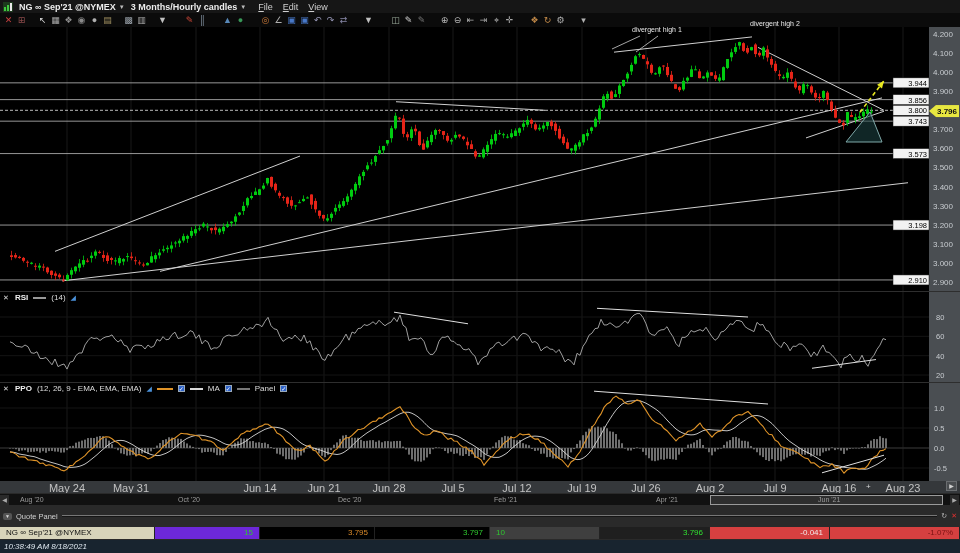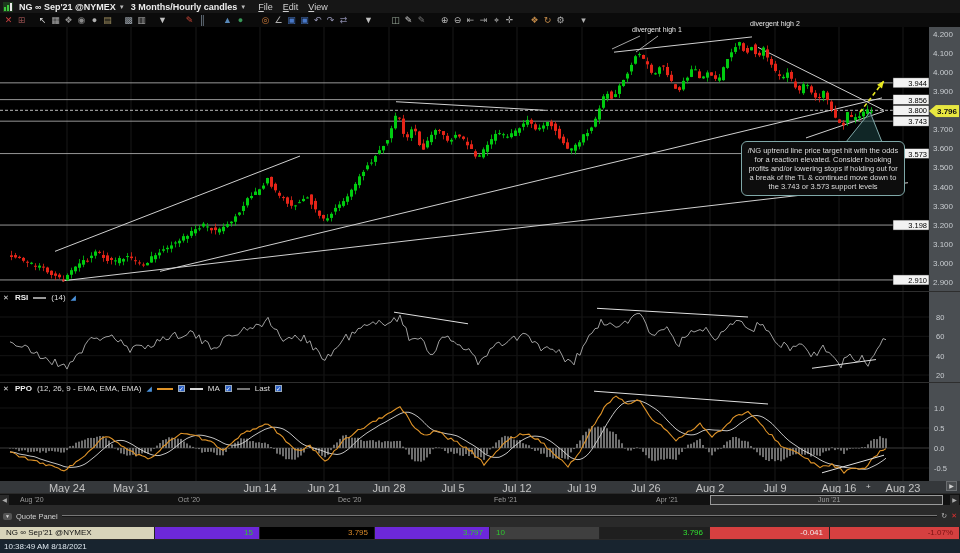--- a/index.html
+++ b/index.html
@@ -53,21 +53,21 @@
   #quote-strip .groove{flex:1;height:2px;border-top:1px solid #777;border-bottom:1px solid #151515;}
   #quote-strip .qicon{cursor:pointer;font-size:7px;color:#bbb;}
   #quote-head{height:14px;display:flex;background:linear-gradient(#8e9296,#5f6368);}
   #quote-head .qh{font-size:8px;color:#fff;text-align:center;line-height:14px;
                   border-right:1px solid #4a4a4a;overflow:hidden;}
   #quote-row{height:12px;display:flex;cursor:pointer;}
   #quote-row .qc{font-size:8px;line-height:12px;border-right:1px solid #222;padding:0 6px;
                  white-space:nowrap;overflow:hidden;}
   
   #status{position:absolute;left:0;top:540px;width:960px;height:13px;background:#18242f;
-          display:flex;align-items:center;padding-left:4px;font-size:8px;color:#dde6ee;}
+          display:flex;align-items:center;padding-left:4px;font-size:8px;color:#dde6ee;font-style:italic;}
 </style>
 </head>
 <body>
 
 <div id="app">
 
   <div id="titlebar">
     <svg width="10" height="10" style="position:static">
       <rect x="0" y="0" width="10" height="10" fill="#1d3a1d"></rect>
       <rect x="1" y="5" width="2" height="4" fill="#3ec83e"></rect>
@@ -621,21 +621,20 @@
       <text x="933" y="219.727797833935" font-size="8" fill="#c8ccd0">3.100</text>
       <text x="933" y="238.78916967509025" font-size="8" fill="#c8ccd0">3.000</text>
       <text x="933" y="257.85054151624547" font-size="8" fill="#c8ccd0">2.900</text>
       <polygon points="929,84.06064981949463 936,78.06064981949463 936,90.06064981949463" fill="#e8e840"></polygon>
       <rect x="936" y="78.06064981949463" width="23" height="12" fill="#e8e840"></rect>
       <text x="957" y="87.06064981949463" text-anchor="end" font-size="8" fill="#111" font-weight="bold">3.796</text>
     </svg>
 
   <div class="div-label" style="left:632px;top:26px">divergent high 1</div>
   <div class="div-label" style="left:750px;top:20px">divergent high 2</div>
-  <div id="notebox">/NG uptrend line price target hit with the odds for a reaction elevated. Consider booking profits and/or lowering stops if holding out for a break of the TL &amp; continued move down to the 3.743 or 3.573 support levels</div>
 
   <div class="panel-header" style="left:2px;top:293px">
     <span class="panel-close">✕</span>
     <span class="ind-name">RSI</span>
     <span class="line-sample" style="border-color:#999"></span>
     <span>(14)</span>
     <span class="blue-ic">◢</span>
   </div>
   <svg id="rsi-svg" style="top:291px" width="960" height="91" viewBox="0 0 960 91">
       <rect x="0" y="0" width="960" height="1.5" fill="#2e2e2e"></rect>
@@ -673,21 +672,21 @@
     <span class="panel-close">✕</span>
     <span class="ind-name">PPO</span>
     <span>(12, 26, 9 - EMA, EMA, EMA)</span>
     <span class="blue-ic">◢</span>
     <span class="line-sample" style="border-color:#e09428;width:16px"></span>
     <span class="chk">✓</span>
     <span class="line-sample" style="border-color:#d8d8d8"></span>
     <span>MA</span>
     <span class="chk">✓</span>
     <span class="line-sample" style="border-color:#777"></span>
-    <span>Last</span>
+    <span>Panel</span>
     <span class="chk">✓</span>
   </div>
   <svg id="ppo-svg" style="top:382px" width="960" height="99" viewBox="0 0 960 99">
       <rect x="0" y="0" width="960" height="1.5" fill="#2e2e2e"></rect>
       <rect x="0" y="1" width="929" height="99" fill="#000"></rect>
       <rect x="929" y="1" width="31" height="99" fill="#4a4e52"></rect>
       <line x1="67" y1="1" x2="67" y2="99" stroke="#181818"></line>
       <line x1="131" y1="1" x2="131" y2="99" stroke="#181818"></line>
       <line x1="196" y1="1" x2="196" y2="99" stroke="#181818"></line>
       <line x1="260" y1="1" x2="260" y2="99" stroke="#181818"></line>
@@ -1047,21 +1046,21 @@
       <span id="quote-collapse">▼</span>
       <span>Quote Panel</span>
       <span class="groove"></span>
       <span class="qicon">↻</span>
       <span class="qicon" style="color:#e03030">✕</span>
     </div>
     <div id="quote-row">
         <div class="qc" style="width: 155px; color: rgb(17, 17, 17); background: rgb(216, 212, 186); text-align: left;">NG ∞ Sep'21 @NYMEX</div>
         <div class="qc" style="width: 105px; color: rgb(46, 200, 46); background: #6d28d9; text-align: right;">15</div>
         <div class="qc" style="width: 115px; color: rgb(216, 136, 40); background: #000000; text-align: right;">3.795</div>
-        <div class="qc" style="width: 115px; color: rgb(46, 200, 46); background: #6d28d9; text-align: right;">3.797</div>
+        <div class="qc" style="width: 115px; color: rgb(46, 200, 46); background: #000000; text-align: right;">3.797</div>
         <div class="qc" style="width: 110px; color: rgb(46, 200, 46); background: rgb(63, 63, 63); text-align: left;">10</div>
         <div class="qc" style="width: 110px; color: rgb(48, 224, 48); background: rgb(31, 31, 31); text-align: right;">3.796</div>
         <div class="qc" style="width: 120px; color: rgb(242, 234, 234); background: rgb(214, 64, 64); text-align: right;">-0.041</div>
         <div class="qc" style="width: 130px; color: rgb(122, 18, 18); background: rgb(214, 64, 64); text-align: right;">-1.07%</div>
       </div>
   </div>
 
   <div id="status">
     <span>10:38:49 AM 8/18/2021</span>
   </div>

